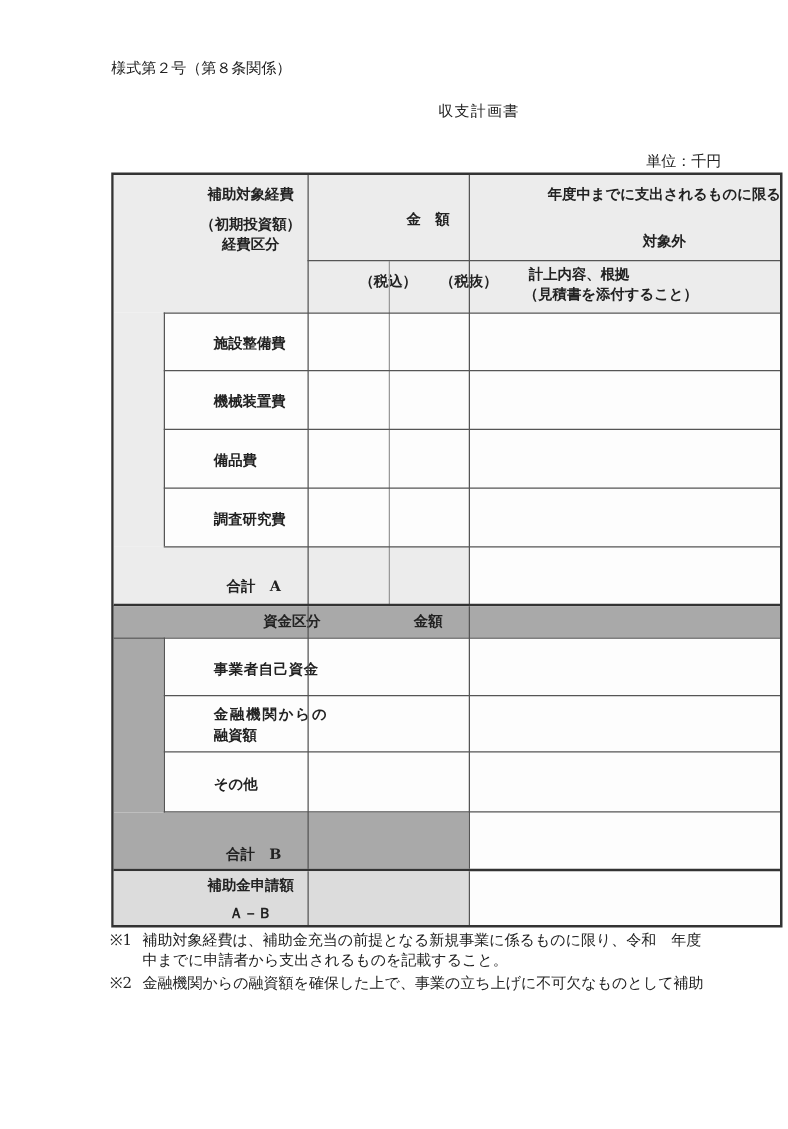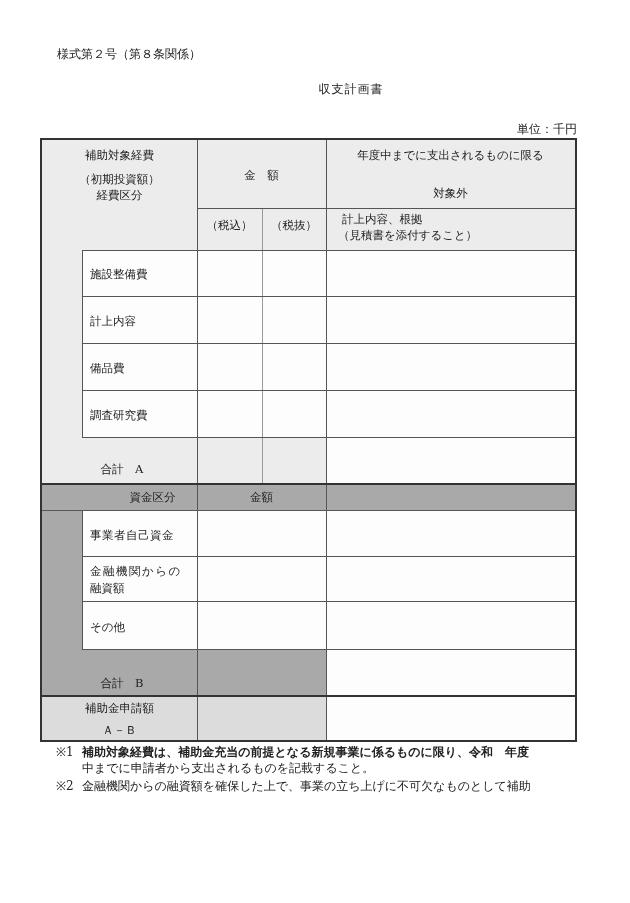--- a/index.html
+++ b/index.html
@@ -1,24 +1,24 @@
 <!DOCTYPE html>
 <html><head>
 <meta charset="utf-8">
 <style>
   html, body { margin:0; padding:0; background:#ffffff; }
   body { width:630px; height:903px; position:relative; overflow:hidden;
          font-family:"DejaVu Serif","Liberation Serif",serif; color:#222; }
-  .abs { position:absolute; }
+  .abs { position:absolute;margin-left:32px; }
   .t { font-size:11.5px; line-height:14px; white-space:nowrap; }
   .form-label { left:57px; top:46px; font-size:12px; }
   .doc-title { left:0; width:630px; top:81px; text-align:center; font-size:12px; letter-spacing:1px;padding-left:36px; }
   .unit { right:53px; top:121px; font-size:12px; }
 
-  .table { left:40px; top:138px; width:537px; height:604px; border:2px solid #333; box-sizing:border-box; background:#fdfdfd; }
+  .table { left:57px; top:138px; width:537px; height:604px; border:2px solid #333; box-sizing:border-box; background:#fdfdfd;font-weight:bold; }
   .cell { position:absolute; box-sizing:border-box; }
   .bg-light { background:#ececec; }
   .bg-dark { background:#a9a9a9; }
   .bg-mid { background:#dcdcdc; }
   .vl { position:absolute; width:1px; background:#555; }
   .hl { position:absolute; height:1px; background:#555; }
   .hl-thick { position:absolute; height:2px; background:#333; }
   .vl-light { position:absolute; width:1px; background:#999; }
   .center { text-align:center; }
 
@@ -47,21 +47,21 @@
   <div class="abs t center" style="left:155px;width:65px;top:78px;">（税込）</div>
   <div class="abs t center" style="left:220px;width:64px;top:78px;">（税抜）</div>
 
   <div class="abs t center" style="left:284px;width:249px;top:8px;">年度中までに支出されるものに限る</div>
   <div class="abs t center" style="left:284px;width:249px;top:46px;">対象外</div>
 
   <div class="abs t" style="left:300px;top:72px;">計上内容、根拠</div>
   <div class="abs t" style="left:296px;top:88px;">（見積書を添付すること）</div>
 
   <div class="abs t" style="left:48px;top:127px;">施設整備費</div>
-  <div class="abs t" style="left:48px;top:174px;">計上内容</div>
+  <div class="abs t" style="left:48px;top:174px;">機械装置費</div>
   <div class="abs t" style="left:48px;top:221px;">備品費</div>
   <div class="abs t" style="left:48px;top:268px;">調査研究費</div>
 
   <div class="cell" style="left:156px;top:111px;width:64px;height:46px;"></div>
   <div class="cell" style="left:221px;top:111px;width:63px;height:46px;"></div>
   <div class="cell" style="left:285px;top:111px;width:248px;height:46px;"></div>
   <div class="cell" style="left:156px;top:158px;width:64px;height:46px;"></div>
   <div class="cell" style="left:221px;top:158px;width:63px;height:46px;"></div>
   <div class="cell" style="left:285px;top:158px;width:248px;height:46px;"></div>
   <div class="cell" style="left:156px;top:205px;width:64px;height:46px;"></div>
@@ -123,19 +123,19 @@
   <div class="abs t center" style="left:0;width:155px;top:561px;">補助金申請額</div>
   <div class="abs t center" style="left:0;width:155px;top:583px;">Ａ－Ｂ</div>
   <div class="cell" style="left:156px;top:557px;width:128px;height:43px;"></div>
   <div class="cell" style="left:285px;top:557px;width:248px;height:43px;"></div>
   <div class="vl" style="left:155px;top:557px;height:43px;"></div>
   <div class="vl" style="left:284px;top:557px;height:43px;"></div>
 </div>
 
 <div class="abs note" style="left:56px;top:744px;width:540px;height:34px;">
   <span class="note-mark">※1</span>
-  <span class="note-body" style="top:0;font-weight:bold;">補助対象経費は、補助金充当の前提となる新規事業に係るものに限り、令和　年度</span>
+  <span class="note-body" style="top:0;">補助対象経費は、補助金充当の前提となる新規事業に係るものに限り、令和　年度</span>
   <span class="note-body" style="top:16px;">中までに申請者から支出されるものを記載すること。</span>
 </div>
 <div class="abs note" style="left:56px;top:778px;width:540px;height:34px;">
   <span class="note-mark">※2</span>
   <span class="note-body" style="top:0;">金融機関からの融資額を確保した上で、事業の立ち上げに不可欠なものとして補助</span>
 </div>
 
 </body></html>

